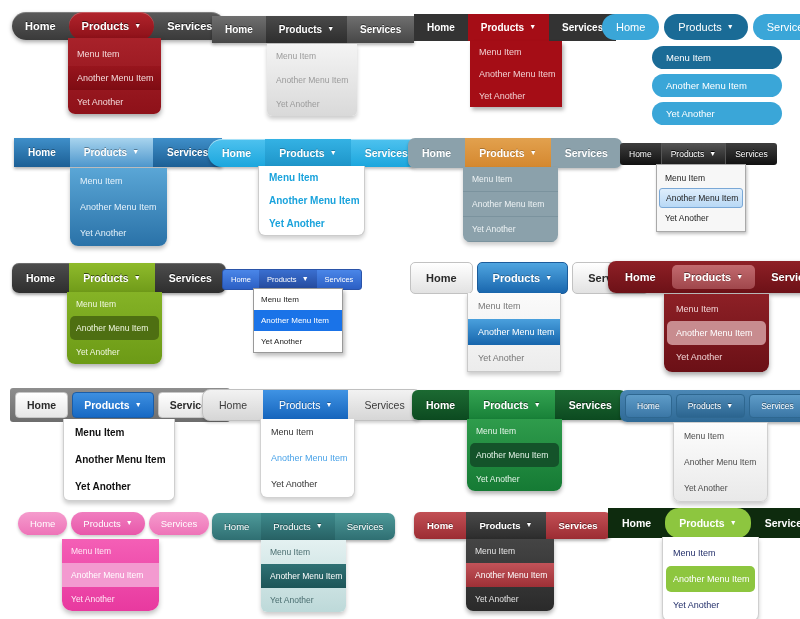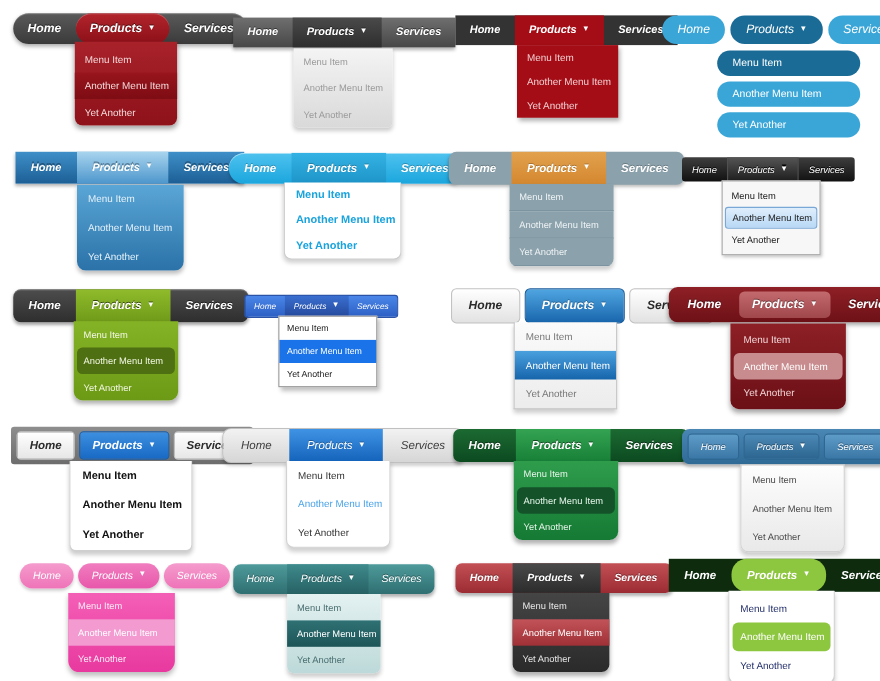--- a/index.html
+++ b/index.html
@@ -6,21 +6,21 @@
   body{
     width:800px;height:619px;background:#ffffff;
     font-family:"Liberation Sans", sans-serif;
     overflow:hidden;
   }
   #grid{
     position:relative;width:800px;height:619px;
   }
   .cell{position:absolute;width:200px;}
   .nav{position:relative;display:inline-block;}
-  .bar{display:flex;align-items:flex-start;position:relative;font-style:italic;}
+  .bar{display:flex;align-items:flex-start;position:relative;}
   .bar .item{
     white-space:nowrap;display:flex;align-items:center;justify-content:center;
     cursor:pointer;
   }
   .menu{position:absolute;z-index:5;}
   .menu .mi{white-space:nowrap;cursor:pointer;}
   .caret{display:inline-block;margin-left:5px;font-size:7px;line-height:1;transform:translateY(-1px);}
 
   
   .s1 .bar{

